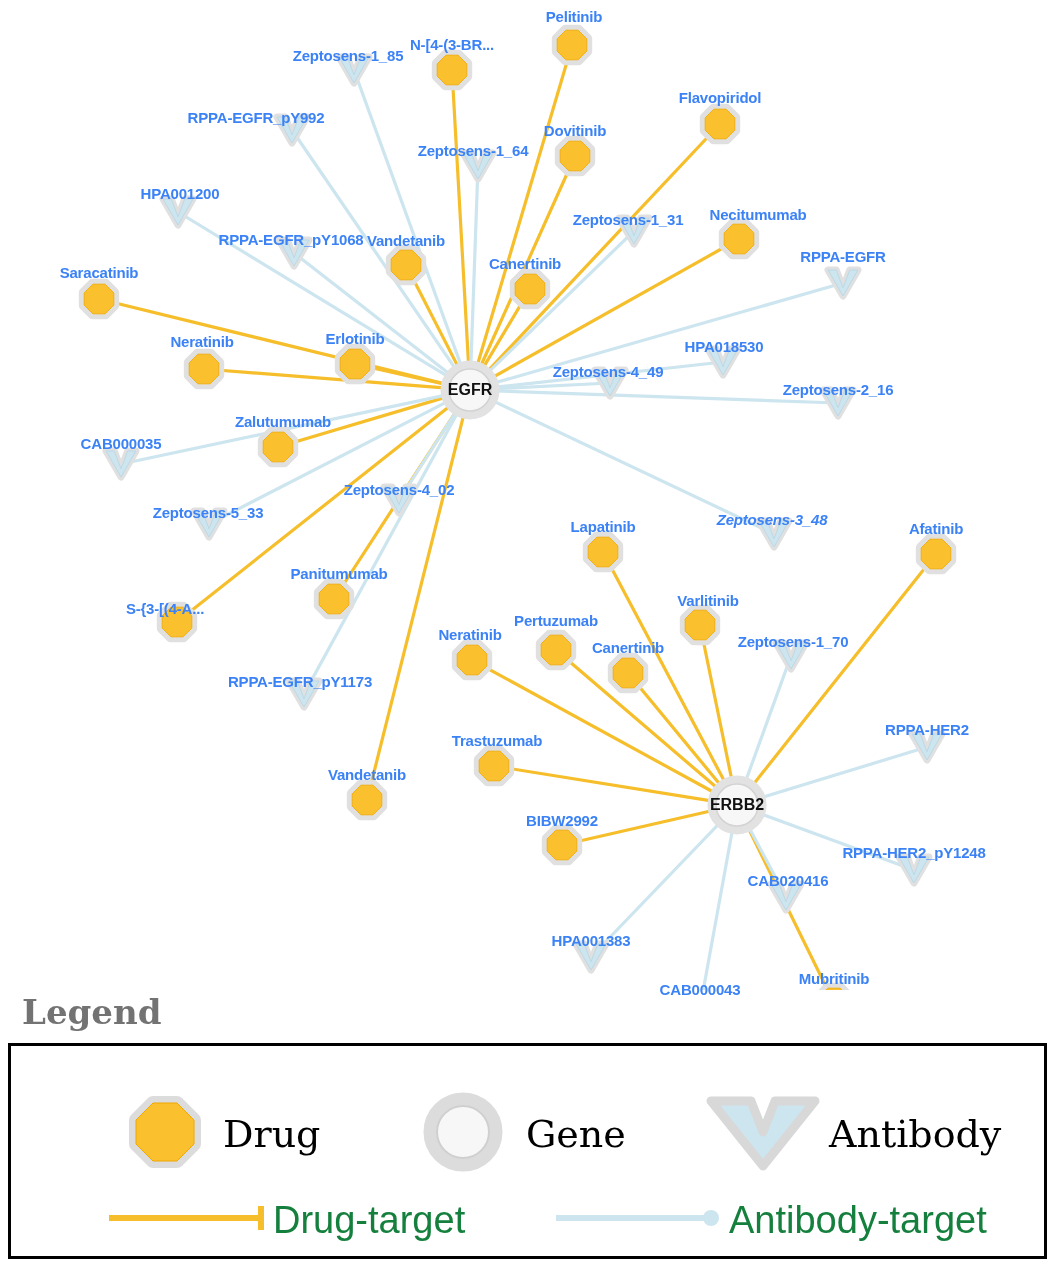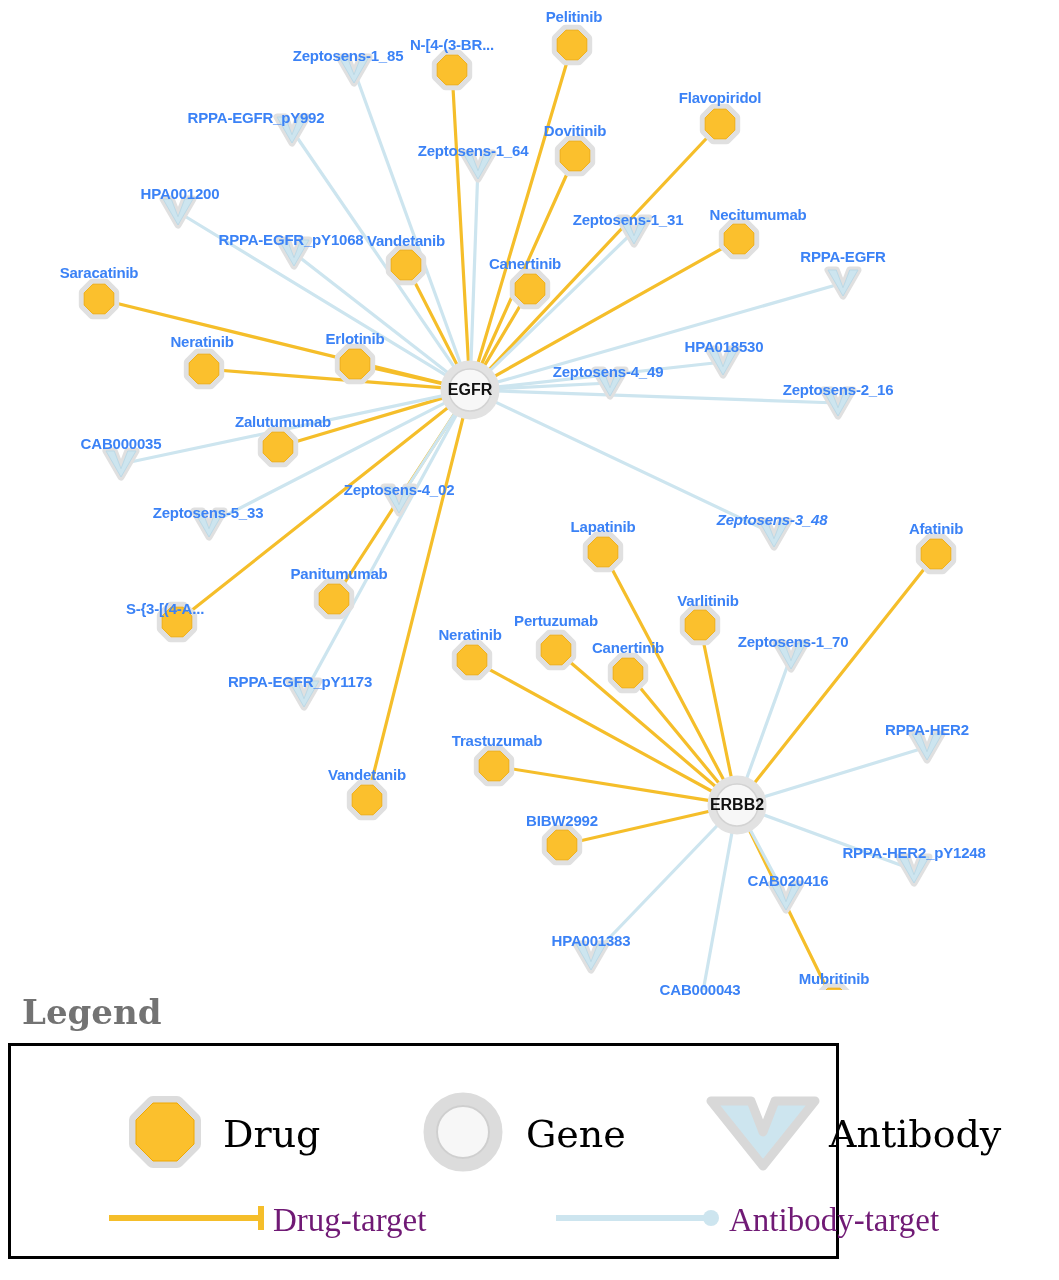--- a/index.html
+++ b/index.html
@@ -33,33 +33,33 @@
   }
   #legend-wrap{
     position:absolute;left:0;top:985px;width:1059px;height:295px;
   }
   #legend-title{
     position:absolute;left:22px;top:7px;
     font-family:"DejaVu Serif", serif;
     font-size:34px;font-weight:bold;color:#737373;
   }
   #legend-box{
-    position:absolute;left:8px;top:58px;width:831px;height:216px;
+    position:absolute;left:8px;top:58px;width:1039px;height:216px;
     border:3px solid #000;box-sizing:border-box;background:#fff;
   }
   .legend-text{
     position:absolute;
     font-family:"DejaVu Serif", serif;
     font-size:38px;color:#000;white-space:nowrap;
     transform:translateY(-50%);
   }
   .legend-text-sm{
     position:absolute;
-    font-family:Liberation Serif, serif;
-    font-size:33px;color:#701a75;white-space:nowrap;
+    font-family:Liberation Sans, sans-serif;
+    font-size:38px;color:#15803d;white-space:nowrap;
     transform:translateY(-50%);
   }
 </style>
 </head>
 <body>
 
 <div id="graph">
   <svg id="graph-svg" width="1059" height="990">
       <g>
         <line x1="572" y1="45" x2="477.3715314349937" y2="365.0668789698742" stroke="#F5BE2A" stroke-width="3.2" stroke-linecap="round"></line>

